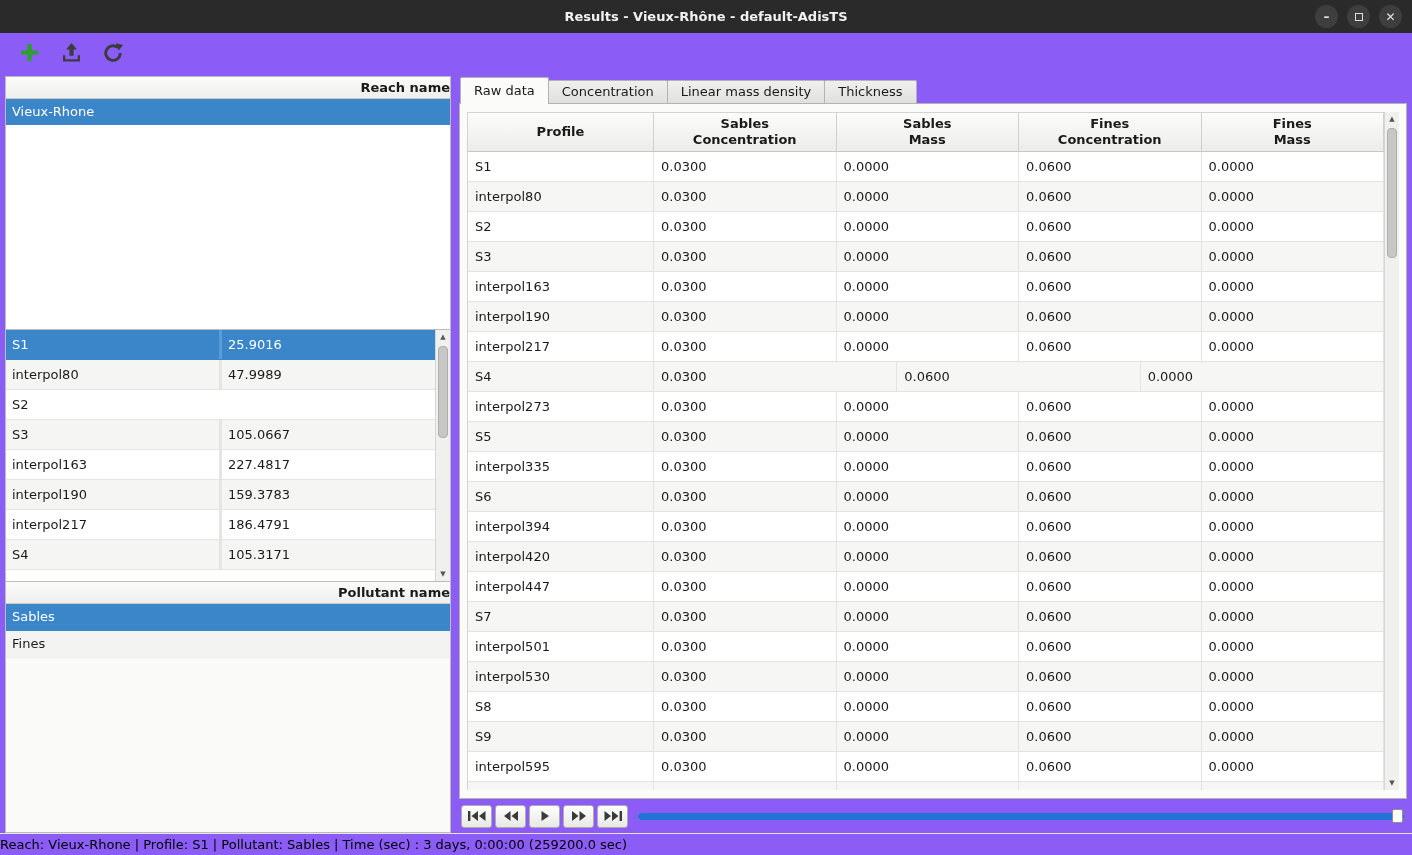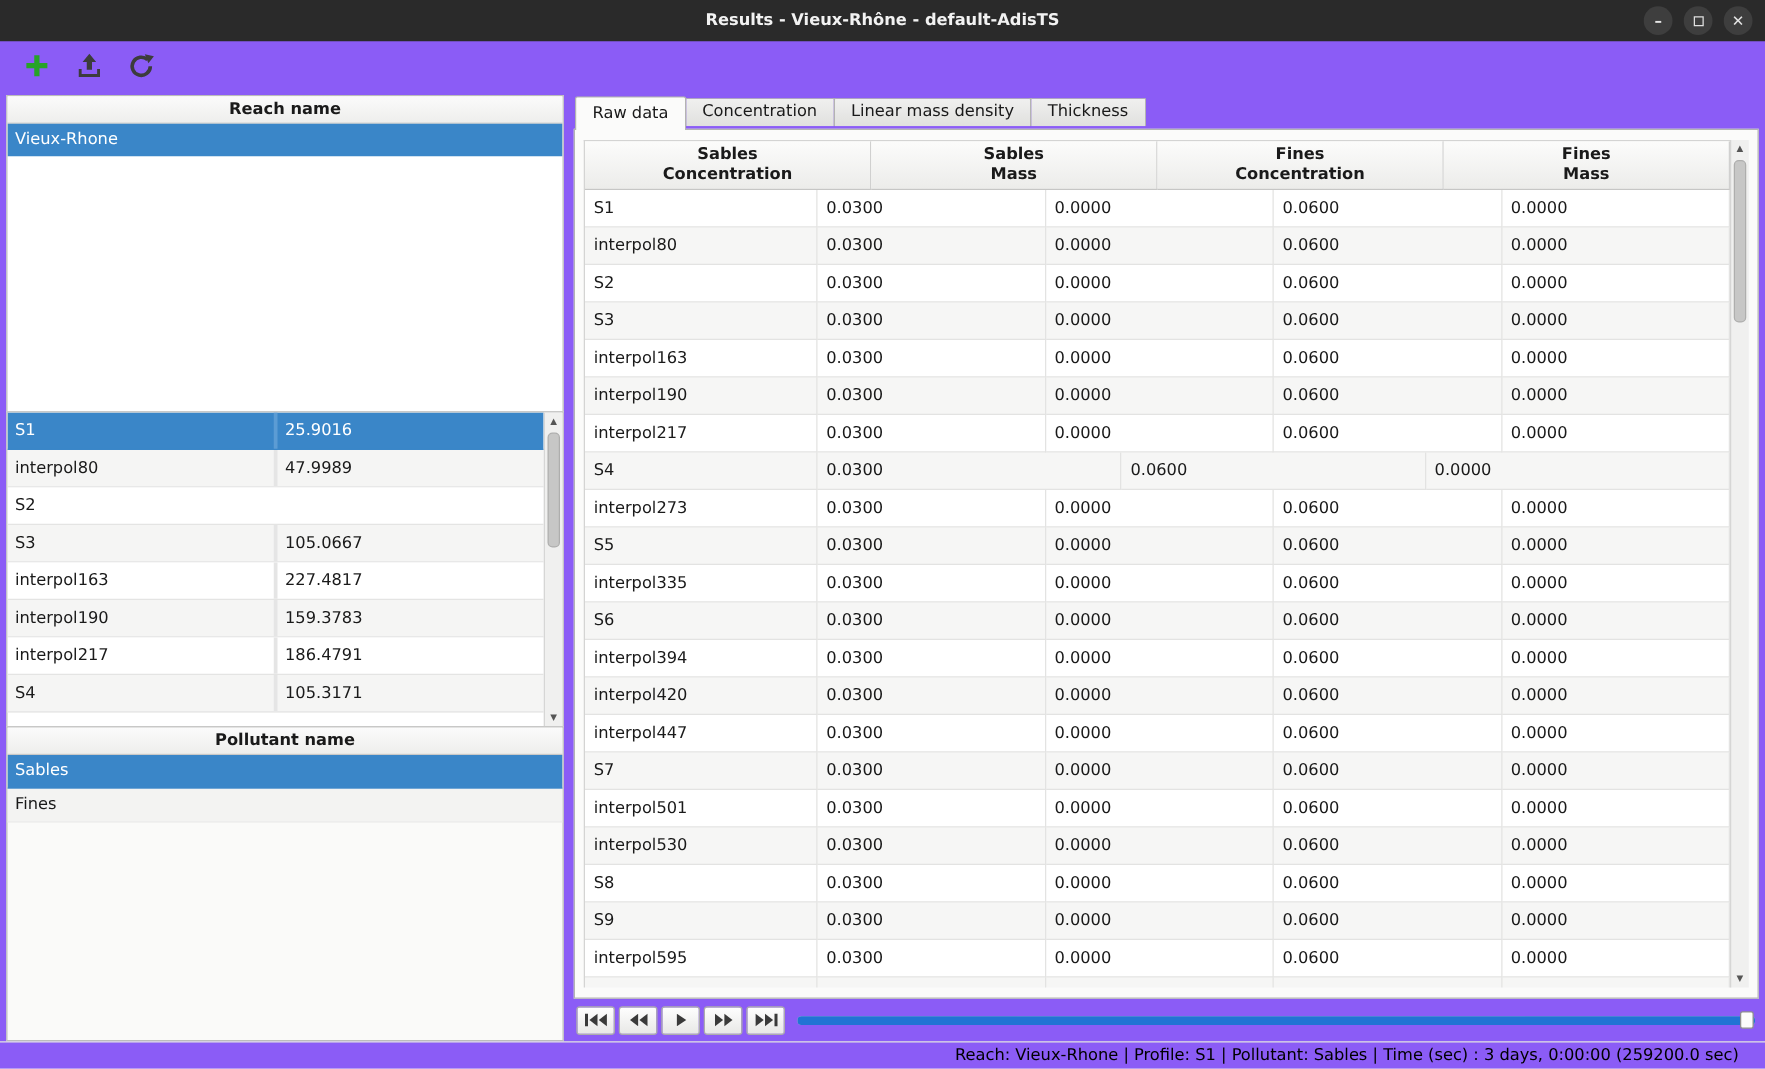--- a/index.html
+++ b/index.html
@@ -14,21 +14,21 @@
   .maxbox{width:8px;height:8px;border:1.5px solid #e0e0e0;display:block}
 
   
   .toolbar{flex:0 0 39px;display:flex;align-items:center;gap:16px;padding-left:16px}
   .tool-btn{width:26px;height:26px;display:flex;align-items:center;justify-content:center}
 
   
   .main{flex:1;display:flex;min-height:0;padding:4px 5px 0 5px;gap:8px}
   .left{flex:0 0 446px;display:flex;flex-direction:column;min-height:0}
   .listbox{border:1px solid #bcbcbb;background:#fff;display:flex;flex-direction:column;overflow:hidden}
-  .box-header{flex:0 0 22px;background:linear-gradient(#fbfbfb,#eeeeec);border-bottom:1px solid #c9c9c8;font-weight:bold;text-align:center;line-height:21px}
+  .box-header{flex:0 0 22px;background:linear-gradient(#fbfbfb,#eeeeec);border-bottom:1px solid #c9c9c8;font-weight:bold;text-align:right;line-height:21px}
   .reach-box{height:254px}
   .profiles-box{height:253px;margin-top:-1px;flex-direction:row}
   .pollutant-box{flex:1;margin-top:-1px;background:#fafaf9}
   .list-item{flex:0 0 27px;line-height:26px;padding-left:6px;background:#fff;border-bottom:1px solid #ececeb}
   .list-item.alt{background:#f3f3f2}
   .list-item.selected{background:var(--sel,#3a86c8);color:#fff;border-bottom-color:var(--sel,#3a86c8)}
   .reach-box .list-item{border-bottom:none;flex-basis:26px}
   .list-rest{flex:1}
 
   
@@ -44,21 +44,21 @@
   .prow.selected .pcell + .pcell{border-left-color:#5c9cd4}
 
   
   .vscroll{flex:0 0 15px;background:#f0f0ef;border-left:1px solid #d6d6d5;display:flex;flex-direction:column;align-items:center}
   .scroll-arrow{flex:0 0 14px;width:100%;font-size:7px;color:#555;display:flex;align-items:center;justify-content:center}
   .scroll-track{flex:1;width:100%;position:relative}
   .scroll-thumb{position:absolute;left:2px;right:2px;border-radius:4px;background:#c7c7c6;border:1px solid #aeaead}
 
   
   .right{flex:1;display:flex;flex-direction:column;min-width:0;min-height:0}
-  .tabbar{flex:0 0 27px;display:flex;align-items:center;padding-left:1px}
+  .tabbar{flex:0 0 27px;display:flex;align-items:flex-end;padding-left:1px}
   .tab{height:23px;line-height:22px;padding:0 13px;background:linear-gradient(#f0f0ef,#e0e0de);border:1px solid #b3b3b2;border-bottom:none;margin-right:-1px;border-radius:2px 2px 0 0;position:relative;z-index:1;cursor:default;white-space:nowrap}
   .tab.active{height:27px;line-height:26px;background:#fbfbfa;z-index:3;margin-bottom:-1px}
   .pane{flex:1;border:1px solid #b3b3b2;background:#fbfbfa;min-height:0;display:flex;padding:8px 7px;position:relative;z-index:2}
   .dtable-wrap{flex:1;display:flex;min-width:0}
   .dtable{flex:1;display:flex;flex-direction:column;overflow:hidden;border-left:1px solid #d4d4d3;border-top:1px solid #d4d4d3;min-width:0}
   .dhead{display:flex;flex:0 0 39px}
   .dhcell{background:linear-gradient(#fcfcfb,#ececea);border-right:1px solid #d0d0cf;border-bottom:1px solid #c6c6c5;display:flex;flex-direction:column;align-items:center;justify-content:center;font-weight:bold;line-height:16px;overflow:hidden}
   .dhcell.first{flex:0 0 186px}
   .dhcell:not(.first){flex:1}
   .drow{display:flex;flex:0 0 30px;background:#fff}
@@ -69,21 +69,21 @@
 
   
   .player{flex:0 0 34px;display:flex;align-items:center;padding:0 2px}
   .pbtn{width:31px;height:23px;border:1px solid #adadac;border-radius:3px;background:linear-gradient(#fefefe,#e8e8e6);display:flex;align-items:center;justify-content:center;margin-right:3px;cursor:default}
   .slider{flex:1;height:18px;position:relative;margin-left:7px;margin-right:1px}
   .slider-track{position:absolute;top:6px;left:0;right:0;height:7px;border-radius:3px;background:#d5d5d4}
   .slider-fill{position:absolute;top:6px;left:0;height:7px;border-radius:3px;background:var(--slider,#2374d4)}
   .slider-handle{position:absolute;top:2px;width:11px;height:14px;background:#fcfcfb;border:1px solid #8f8f8e;border-radius:2px}
 
   
-  .statusbar{flex:0 0 22px;text-align:right;line-height:21px;padding-right:21px;color:#000;border-top:1px solid #e4e3e1}
+  .statusbar{flex:0 0 22px;line-height:21px;padding-right:21px;color:#000;border-top:1px solid #e4e3e1}
 </style>
 </head>
 <body>
 
 <div class="window">
 
   <div class="titlebar">
     <span>Results - Vieux-Rhône - default-AdisTS</span>
     <div class="win-controls">
       <div class="wbtn">
@@ -190,20 +190,23 @@
           <div class="tab active">Raw data</div>
           <div class="tab">Concentration</div>
           <div class="tab">Linear mass density</div>
           <div class="tab">Thickness</div>
         </div>
 
       <div class="pane">
         <div class="dtable-wrap">
           <div class="dtable">
             <div class="dhead">
+                <div class="dhcell first">
+                  <div>Profile</div>
+                </div>
                 <div class="dhcell">
                   <div>Sables</div>
                   <div>Concentration</div>
                 </div>
                 <div class="dhcell">
                   <div>Sables</div>
                   <div>Mass</div>
                 </div>
                 <div class="dhcell">
                   <div>Fines</div>

